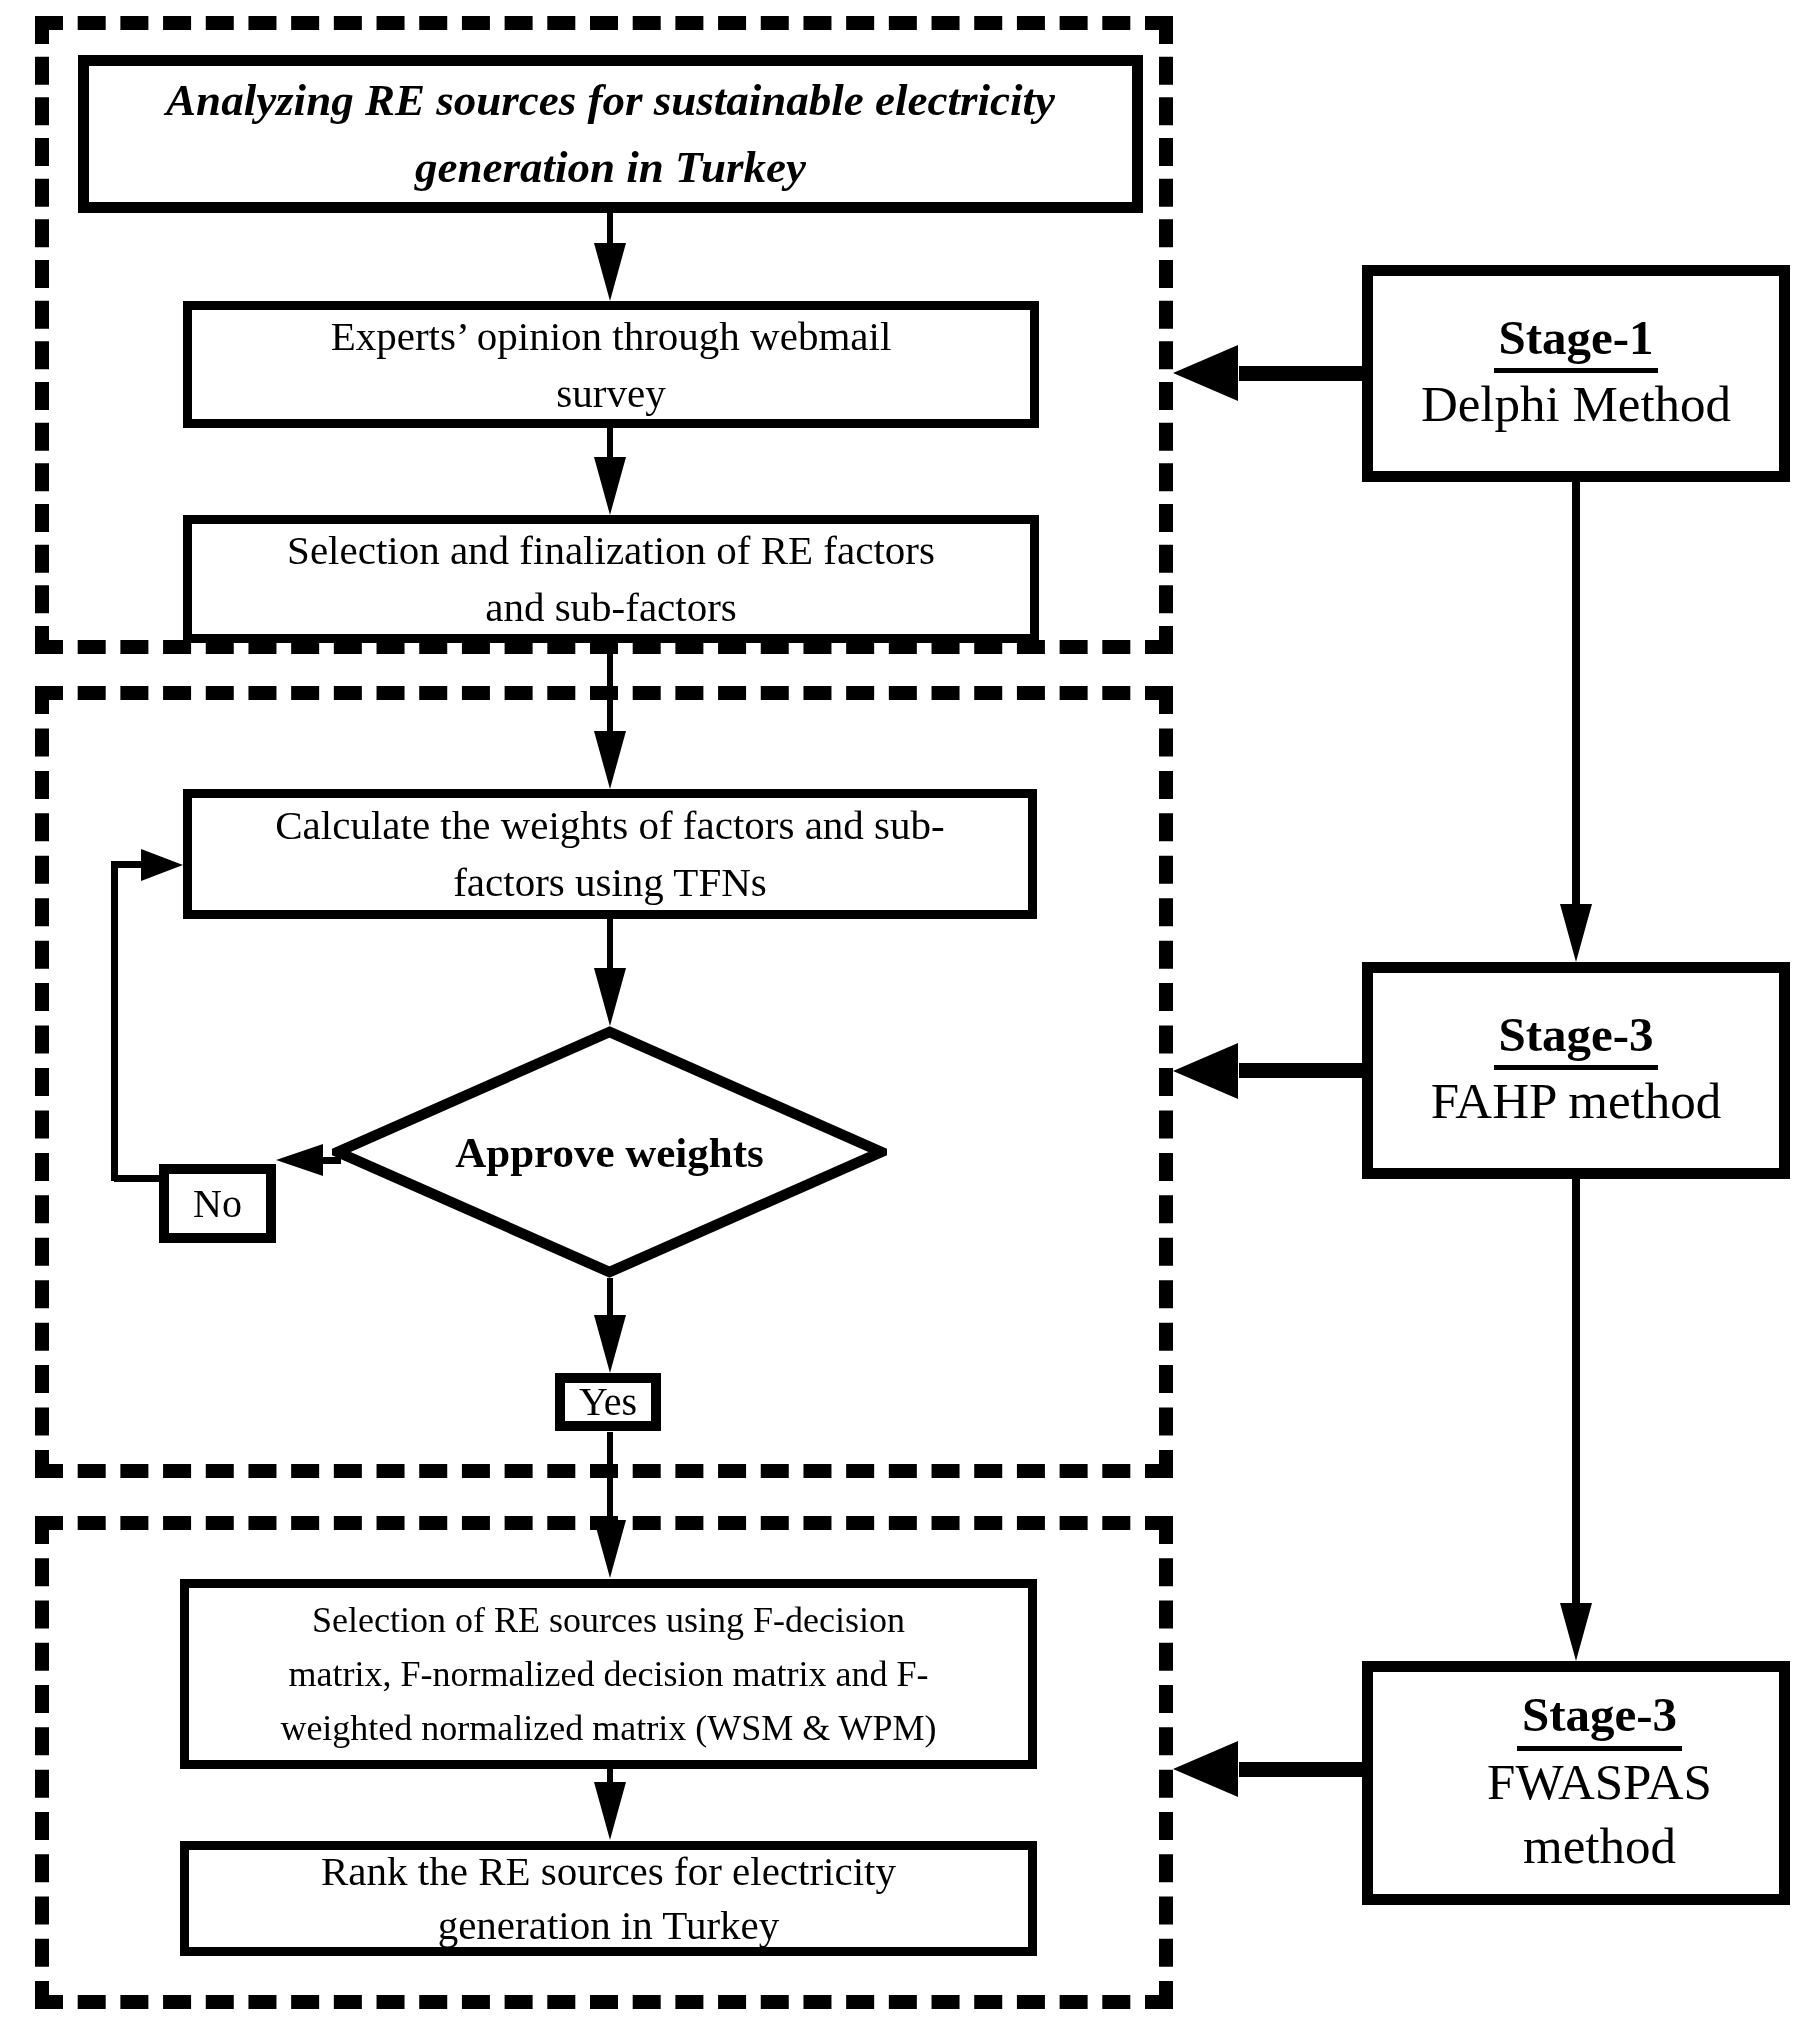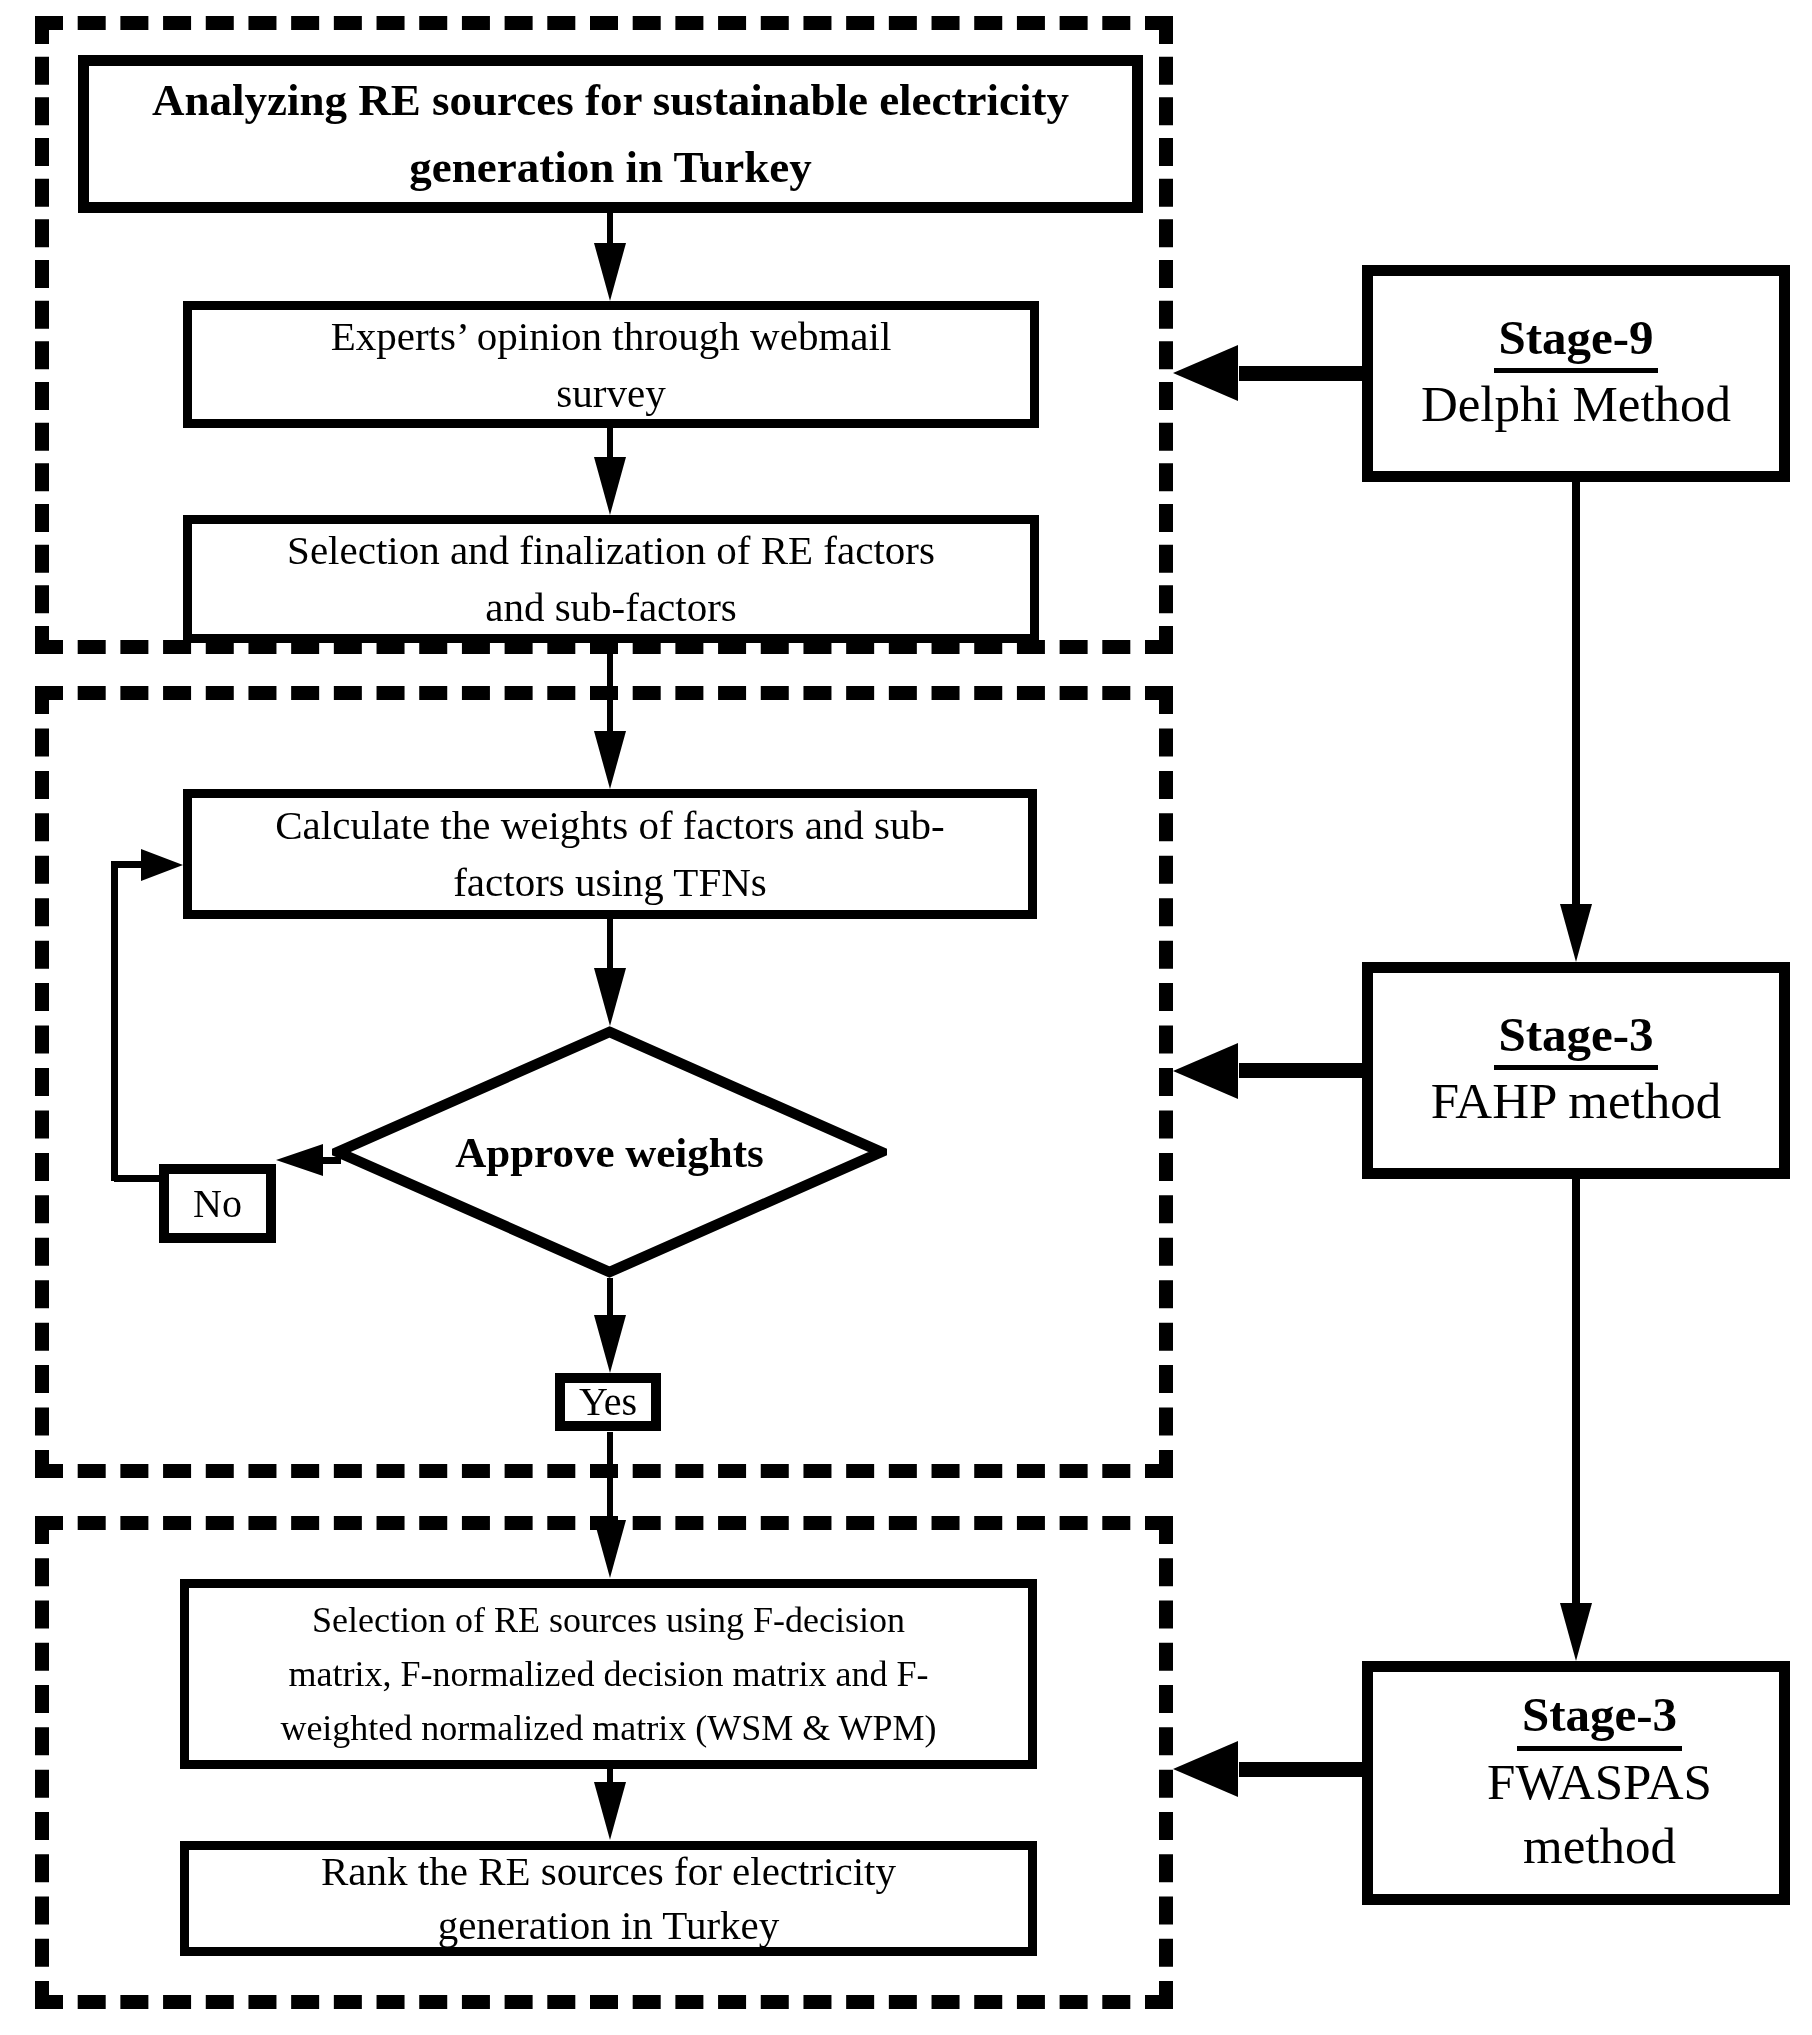--- a/index.html
+++ b/index.html
@@ -126,21 +126,21 @@
 
   <div class="thickshaft" style="left:1239px;top:1762px;width:126px;"></div>
   <div class="head head-left-big" style="left:1173px;top:1741px;"></div>
 
   <div class="connshaft" style="left:1572px;top:482px;height:425px;"></div>
   <div class="head head-down" style="left:1560px;top:904px;"></div>
 
   <div class="connshaft" style="left:1572px;top:1179px;height:426px;"></div>
   <div class="head head-down" style="left:1560px;top:1603px;"></div>
 
-  <div class="node n-title" style="left:78px;top:55px;width:1065px;height:158px;">
+  <div class="node n-title" style="left:78px;top:55px;width:1065px;height:158px;font-style:italic;">
     <span class="ln">Analyzing RE sources for sustainable electricity</span>
     <span class="ln">generation in Turkey</span>
   </div>
 
   <div class="node n-mid" style="left:183px;top:515px;width:856px;height:128px;">
     <span class="ln">Selection and finalization of RE factors</span>
     <span class="ln">and sub-factors</span>
   </div>
 
   <div class="node n-mid" style="left:183px;top:301px;width:856px;height:127px;">
@@ -173,21 +173,21 @@
     <span class="ln">matrix, F-normalized decision matrix and F-</span>
     <span class="ln">weighted normalized matrix (WSM &amp; WPM)</span>
   </div>
 
   <div class="node n-rank" style="left:180px;top:1841px;width:857px;height:115px;">
     <span class="ln">Rank the RE sources for electricity</span>
     <span class="ln">generation in Turkey</span>
   </div>
 
   <div class="stage" style="left:1362px;top:265px;width:428px;height:217px;">
-    <span class="stage-title">Stage-9</span>
+    <span class="stage-title">Stage-1</span>
     <span class="stage-method">Delphi Method</span>
   </div>
 
   <div class="stage" style="left:1362px;top:962px;width:428px;height:217px;">
     <span class="stage-title">Stage-3</span>
     <span class="stage-method">FAHP method</span>
   </div>
 
   <div class="stage" style="left:1362px;top:1661px;width:428px;height:244px;padding-left:47px;">
     <span class="stage-title">Stage-3</span>

